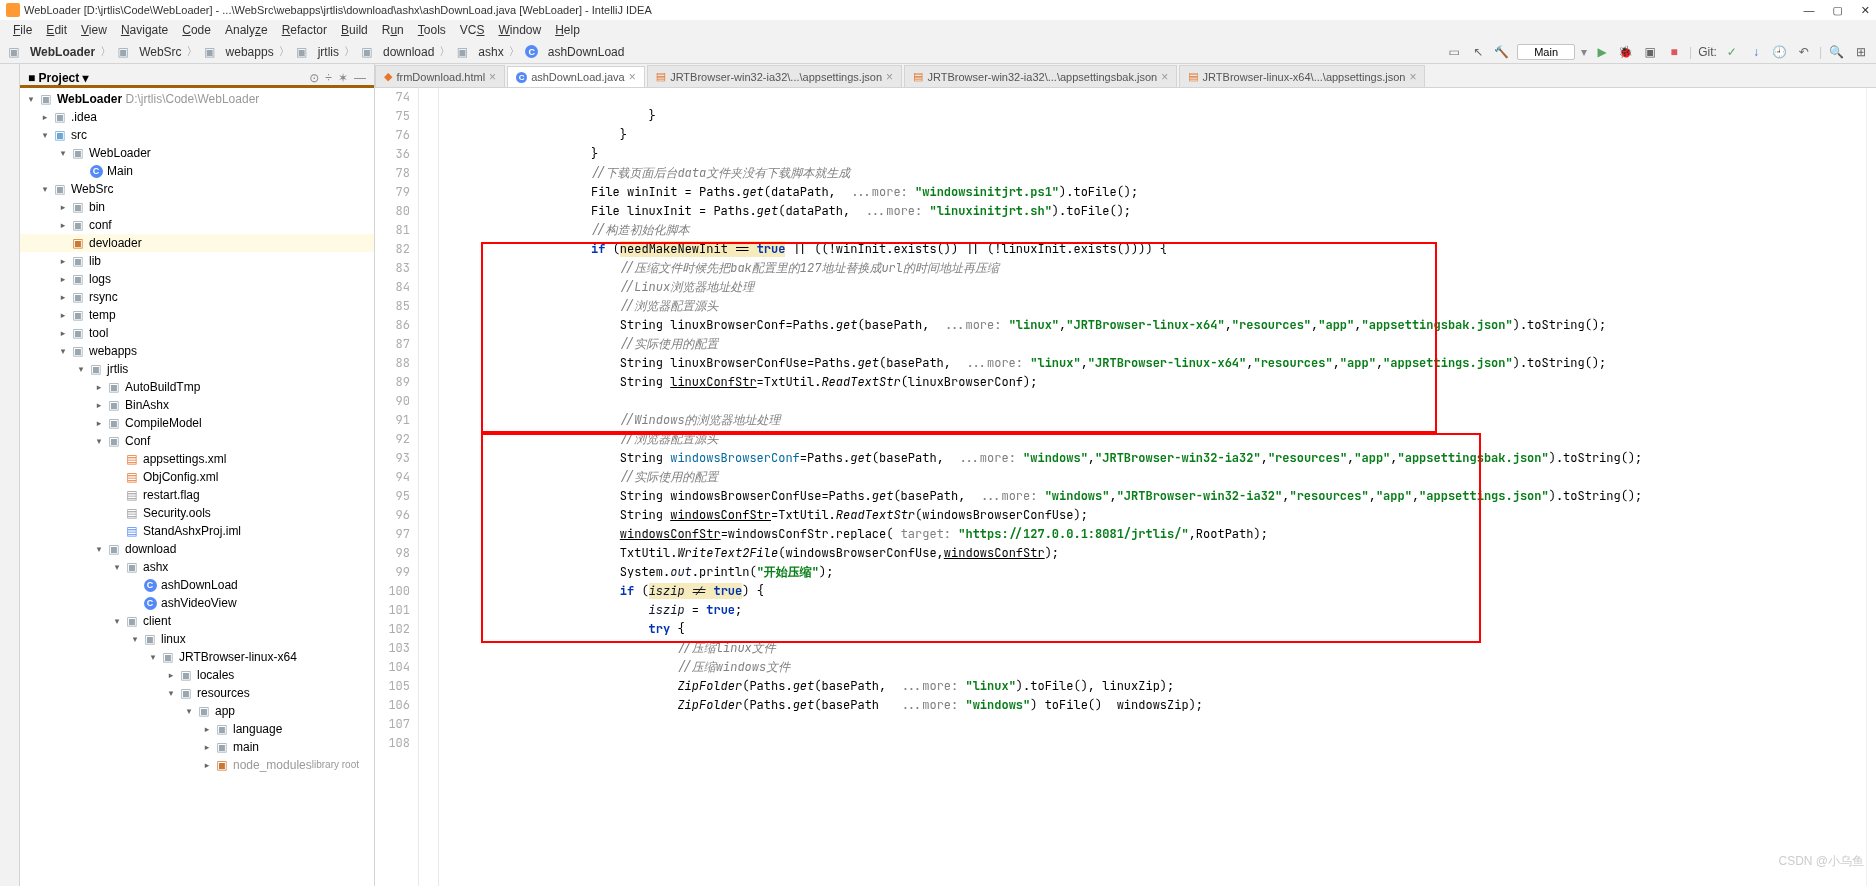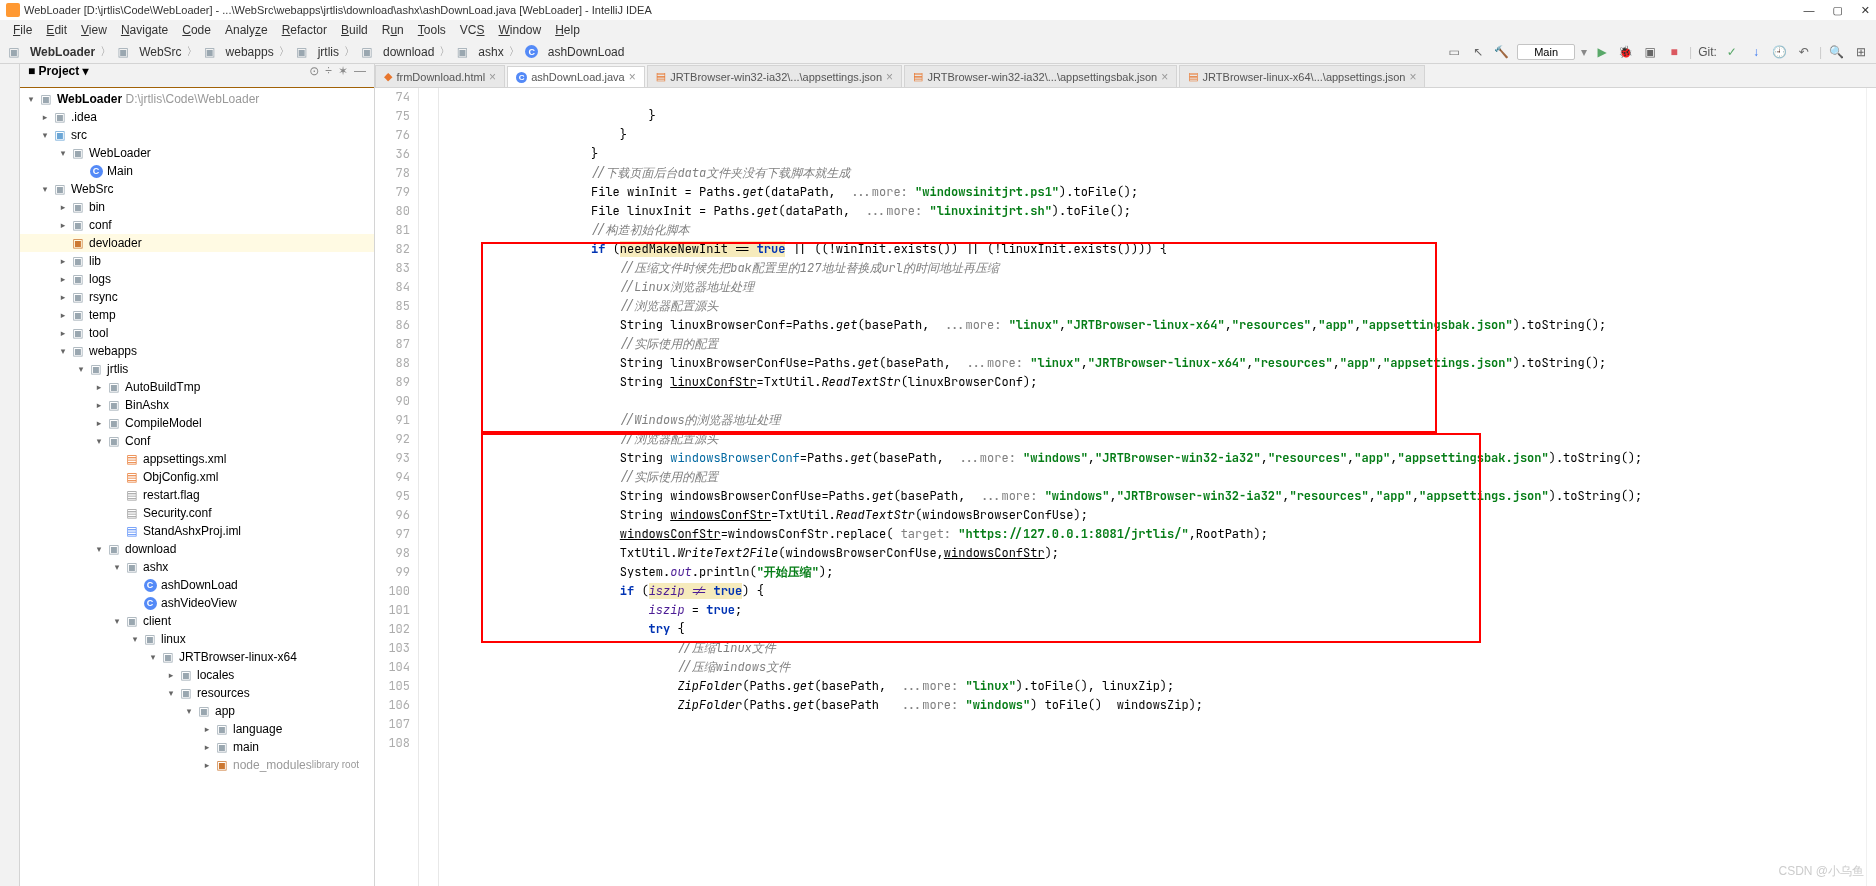--- a/index.html
+++ b/index.html
@@ -15,21 +15,21 @@
 .breadcrumb .sep { color: #888; font-size: 11px; }
 .breadcrumb .item { color: #333; cursor: pointer; padding: 0 1px; }
 .toolbar-right { margin-left: auto; display: flex; align-items: center; gap: 6px; }
 .toolbar-btn { width: 18px; height: 18px; display: flex; align-items: center; justify-content: center; color: #666; cursor: pointer; }
 .run-config { border: 1px solid #c4c4c4; padding: 1px 16px; font-size: 11px; border-radius: 2px; background: #fff; }
 .toolbar-btn.green { color: #59a869; }
 .toolbar-btn.red { color: #db5860; }
 .main { display: flex; height: calc(886px - 64px); }
 .tool-strip { width: 20px; background: #f2f2f2; border-right: 1px solid #d4d4d4; }
 .side-panel { width: 355px; background: #fff; border-right: 1px solid #d4d4d4; display: flex; flex-direction: column; }
-.side-header { height: 24px; background: #f2f2f2; border-bottom: 1px solid #a16207; display: flex; align-items: flex-start; padding: 0 8px; font-size: 12px; }
+.side-header { height: 24px; background: #f2f2f2; border-bottom: 3px solid #a16207; display: flex; align-items: flex-end; padding: 0 8px; font-size: 12px; }
 .side-header .title { font-weight: bold; }
 .side-header .hdr-icons { margin-left: auto; display: flex; gap: 6px; color: #888; }
 .tree { flex: 1; overflow: auto; padding: 2px 0; font-size: 12px; line-height: 18px; }
 .tree-row { display: flex; align-items: center; padding: 0 4px; height: 18px; white-space: nowrap; cursor: pointer; }
 .tree-row.highlight { background: #fffae3; }
 .tw { width: 14px; text-align: center; color: #666; font-size: 9px; display: inline-block; }
 .ticon { width: 16px; height: 14px; margin-right: 3px; display: inline-flex; align-items: center; justify-content: center; }
 .folder { color: #9aa7b0; }
 .folder.src { color: #6ba6d6; }
 .folder.pkg { color: #9aa7b0; }
@@ -46,26 +46,26 @@
 .gutter { width: 44px; background: #fff; text-align: right; padding: 0 8px 0 0; color: #adadad; border-right: 1px solid #e8e8e8; }
 .gutter div { height: 19px; line-height: 19px; }
 .fold-gutter { width: 20px; background: #fff; border-right: 1px solid #e8e8e8; }
 .code { flex: 1; padding-left: 0; position: relative; }
 .line { height: 19px; line-height: 19px; white-space: pre; padding-left: 8px; }
 .c-comment { color: #808080; font-style: italic; }
 .c-kw { color: #0033b3; font-weight: bold; }
 .c-str { color: #067d17; font-weight: bold; }
 .c-fn { font-style: italic; color: #000; }
 .c-param { color: #808080; }
-.c-var { color: #4c1d95; font-style: italic; text-align: center; }
+.c-var { color: #0f172a; font-style: italic; text-align: center; }
 .c-warn { background: #f6ebbc; }
 .c-unused { color: #0369a1; }
 .redbox1 { position: absolute; border: 2px solid #ff0000; left: 42px; top: 154px; width: 956px; height: 191px; pointer-events: none; }
 .redbox2 { position: absolute; border: 2px solid #ff0000; left: 42px; top: 345px; width: 1000px; height: 210px; pointer-events: none; }
-.watermark { position: fixed; right: 12px; bottom: 6px; color: #ccc; font-size: 12px; }
+.watermark { position: fixed; right: 12px; bottom: 16px; color: #ccc; font-size: 12px; }
 .right-strip { width: 10px; background: #fff; border-left: 1px solid #f0f0f0; }
 </style>
 </head>
 <body>
 
 <div class="titlebar">
   <span class="titlebar-icon"></span>
   <span>WebLoader [D:\jrtlis\Code\WebLoader] - ...\WebSrc\webapps\jrtlis\download\ashx\ashDownLoad.java [WebLoader] - IntelliJ IDEA</span>
   <div class="win-controls">
     <span>—</span>
@@ -259,21 +259,21 @@
           <span class="tree-label">ObjConfig.xml</span>
         </div>
       <div class="tree-row" style="padding-left:90px">
           <span class="tw"></span>
           <span class="ticon" style="color:#999">▤</span>
           <span class="tree-label">restart.flag</span>
         </div>
       <div class="tree-row" style="padding-left:90px">
           <span class="tw"></span>
           <span class="ticon" style="color:#999">▤</span>
-          <span class="tree-label">Security.conf</span>
+          <span class="tree-label">Security.ools</span>
         </div>
       <div class="tree-row" style="padding-left:90px">
           <span class="tw"></span>
           <span class="ticon" style="color:#548af7">▤</span>
           <span class="tree-label">StandAshxProj.iml</span>
         </div>
       <div class="tree-row" style="padding-left:72px">
           <span class="tw">▾</span>
           <span class="ticon folder">▣</span>
           <span class="tree-label">download</span>

